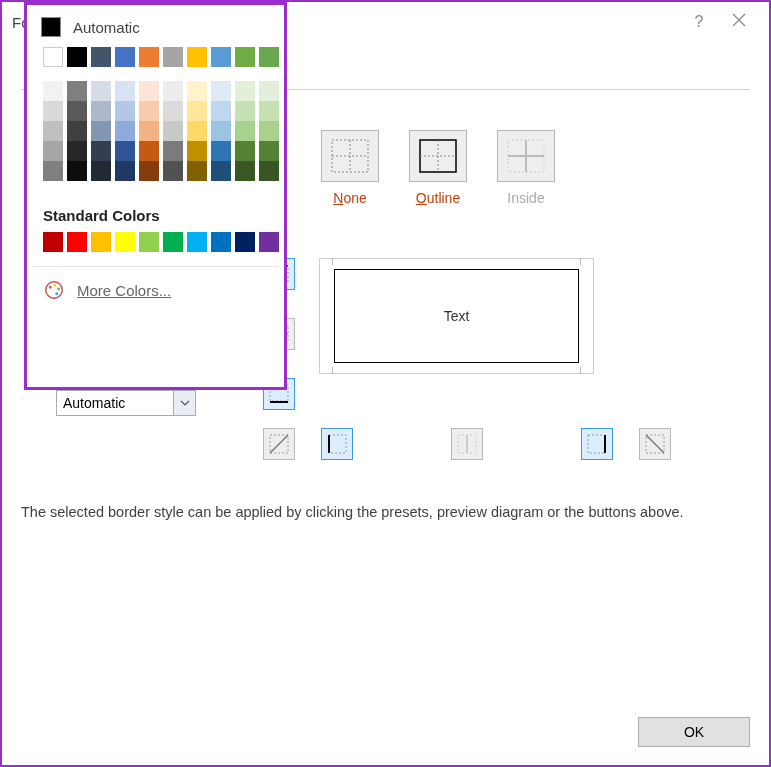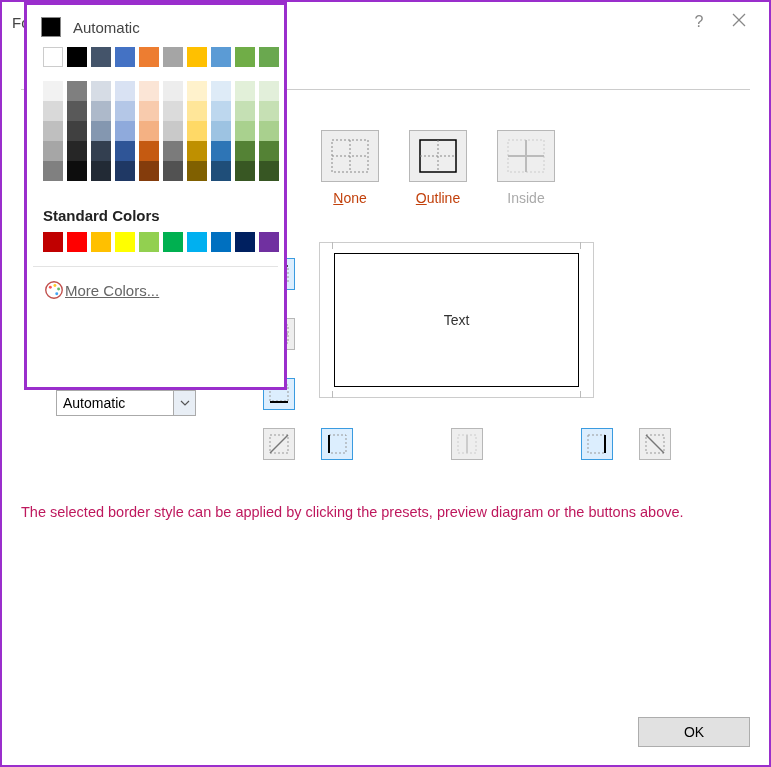--- a/index.html
+++ b/index.html
@@ -18,45 +18,45 @@
   .preset { display:flex; flex-direction:column; align-items:center; gap:8px; }
   .preset-box { width:58px; height:52px; border:1px solid #b7b7b7; background:#eee; display:flex; align-items:center; justify-content:center;}
   .preset-box svg { display:block;}
   .preset-label { font-size:14px; color:#c2410c;}
   .preset-label.disabled { color:#aaa;}
   .preset-label .u { text-decoration:underline;}
   .color-field { position:absolute; left:35px; top:300px; }
   .color-combo { width:140px; height:26px; border:1px solid #aaa; display:flex; align-items:center;}
   .color-combo .text { flex:1; padding-left:6px; font-size:14px;}
   .color-combo .dd { width:22px; height:24px; border-left:1px solid #aaa; background:#e8eef5; display:flex; align-items:center; justify-content:center; color:#555; font-size:11px;}
-  .preview-area { position:absolute; left:298px; top:152px; width:275px; height:156px; border:1px solid #ccc;}
+  .preview-area { position:absolute; left:298px; top:168px; width:275px; height:116px; border:1px solid #ccc;}
   .preview-inner { position:absolute; left:14px; top:10px; right:14px; bottom:10px; border:1px solid #000;}
   .preview-text { position:absolute; left:0; right:0; top:50%; transform:translateY(-50%); text-align:center; font-size:14px; color:#333;}
   .tick { position:absolute; background:#bbb;}
   .side-buttons { position:absolute; left:242px; top:168px; display:flex; flex-direction:column; gap:28px;}
   .bottom-buttons { position:absolute; left:242px; top:338px; display:flex; gap:26px;}
   .bbtn { width:32px; height:32px; border:1px solid #b7b7b7; background:#eee; display:flex; align-items:center; justify-content:center;}
   .bbtn.sel { border:1px solid #3a9be0; background:#dceefe;}
-  .hint { position:absolute; left:0px; top:414px; font-size:14.5px; color:#be185d;}
+  .hint { position:absolute; left:0px; top:414px; font-size:14.5px; color:#404040;}
   .footer { position:absolute; right:19px; bottom:18px; display:flex; gap:12px;}
   .btn { width:112px; height:30px; border:1px solid #adadad; background:#e1e1e1; font-size:14px; display:flex; align-items:center; justify-content:center;}
   
   .popup { position:absolute; left:22px; top:0px; width:263px; height:388px; border:3px solid #9a2ecc; background:#fff; z-index:10; padding:8px 6px 0 6px;}
   .popup .auto-row { display:flex; align-items:center; gap:12px; padding:4px 6px 10px 8px;}
   .popup .auto-swatch { width:20px; height:20px; border:1px solid #888; background:#000;}
   .popup .auto-text { font-size:15px; color:#444;}
   .popup h4 { margin:6px 0 8px 10px; font-size:15px; font-weight:600; color:#222;}
   .swatch-grid { display:grid; grid-template-columns:repeat(10, 20px); grid-auto-rows:20px; gap:4px; margin-left:10px;}
   .swatch-col-grid { display:grid; grid-template-columns:repeat(10,20px); gap:4px 4px; margin-left:10px; margin-top:14px;}
   .swatch-col { display:grid; grid-template-rows:repeat(5,20px);}
   .sw { width:20px; height:20px; border:1px solid rgba(0,0,0,0);}
   .sw.bordered { border:1px solid #ccc;}
   .std-grid { display:grid; grid-template-columns:repeat(10,20px); grid-auto-rows:20px; gap:4px; margin:8px 0 0 10px;}
   .popup-sep { height:1px; background:#e3e3e3; margin:14px 0 8px 0;}
-  .more-row { display:flex; align-items:center; padding:4px 0 10px 10px;}
+  .more-row { display:flex; align-items:center; gap:12px; padding:4px 0 10px 10px;}
   .palette-icon { width:22px; height:22px;}
   .more-text { font-size:15px; color:#666; text-decoration:underline;}
 </style>
 </head>
 <body>
 
 <div class="frame">
 
   <div class="titlebar">
     <span class="title">For</span>

